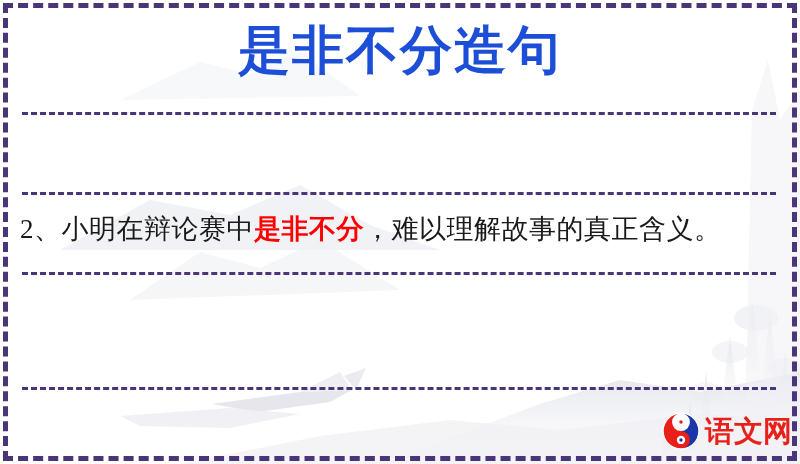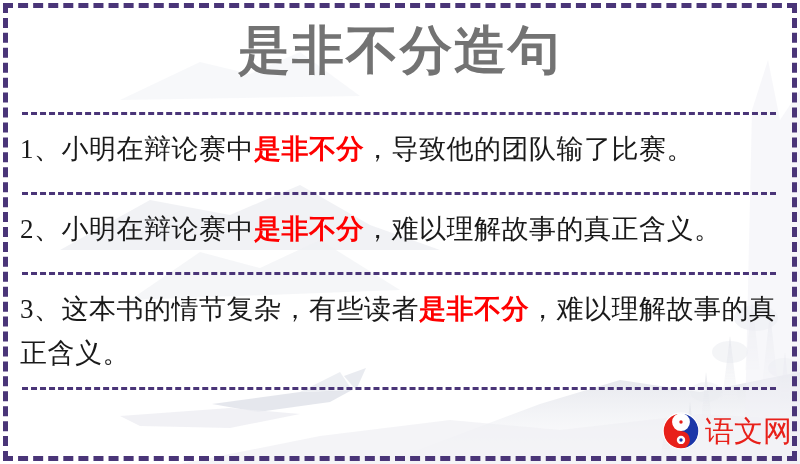--- a/index.html
+++ b/index.html
@@ -54,21 +54,21 @@
   .title {
     position: absolute;
     left: 0;
     top: 17px;
     width: 800px;
     text-align: center;
     font-family: "Liberation Serif", "DejaVu Serif", serif;
     font-size: 52px;
     font-weight: bold;
     letter-spacing: 2px;
-    color: #737373;
+    color: #1d4ed8;
     line-height: 68px;
     white-space: nowrap;
   }
 
   .sep {
     position: absolute;
     left: 22px;
     width: 754px;
     height: 0;
     border-top: 3px dashed #4a3578;
@@ -109,21 +109,21 @@
   }
   .logo-mark {
     width: 38px;
     height: 38px;
     flex: 0 0 38px;
   }
   .logo-text {
     margin-left: 5px;
     font-family: "Liberation Serif", "DejaVu Serif", serif;
     font-size: 29px;
-    font-weight: normal;
+    font-weight: bold;
     color: #e8201a;
     line-height: 38px;
     letter-spacing: 0px;
     white-space: nowrap;
   }
 </style>
 </head>
 <body>
 
 <div id="page">
@@ -172,25 +172,23 @@
 
   <div class="content">
 
     <div class="title">是非不分造句</div>
 
     <div class="sep sep-1"></div>
     <div class="sep sep-2"></div>
     <div class="sep sep-3"></div>
     <div class="sep sep-4"></div>
 
-    <div class="sentence s1"><span>1、</span><span>小明在辩论赛中</span><span class="idiom">是非不分</span><span>，导致他的团队输了比赛。</span></div>
 
     <div class="sentence s2"><span>2、</span><span>小明在辩论赛中</span><span class="idiom">是非不分</span><span>，难以理解故事的真正含义。</span></div>
 
-    <div class="sentence s3"><span>3、</span><span>这本书的情节复杂，有些读者</span><span class="idiom">是非不分</span><span>，难以理解故事的真正含义。</span></div>
 
     <div class="logo">
       <svg class="logo-mark" viewBox="0 0 100 100" xmlns="http://www.w3.org/2000/svg">
         <circle cx="50" cy="50" r="47" fill="#ffffff"></circle>
         <path d="M50,3 A47,47 0 0 1 50,97 A23.5,23.5 0 0 1 50,50 A23.5,23.5 0 0 0 50,3 Z" fill="#1b36a8"></path>
         <path d="M50,3 A47,47 0 0 0 50,97 A23.5,23.5 0 0 0 50,50 A23.5,23.5 0 0 1 50,3 Z" fill="#e8201a"></path>
         <circle cx="50" cy="26.5" r="11" fill="#ffffff"></circle>
         <circle cx="50" cy="73.5" r="11" fill="#ffffff"></circle>
         <circle cx="50" cy="26.5" r="4.5" fill="#e8201a"></circle>
         <circle cx="50" cy="73.5" r="4.5" fill="#1b36a8"></circle>

